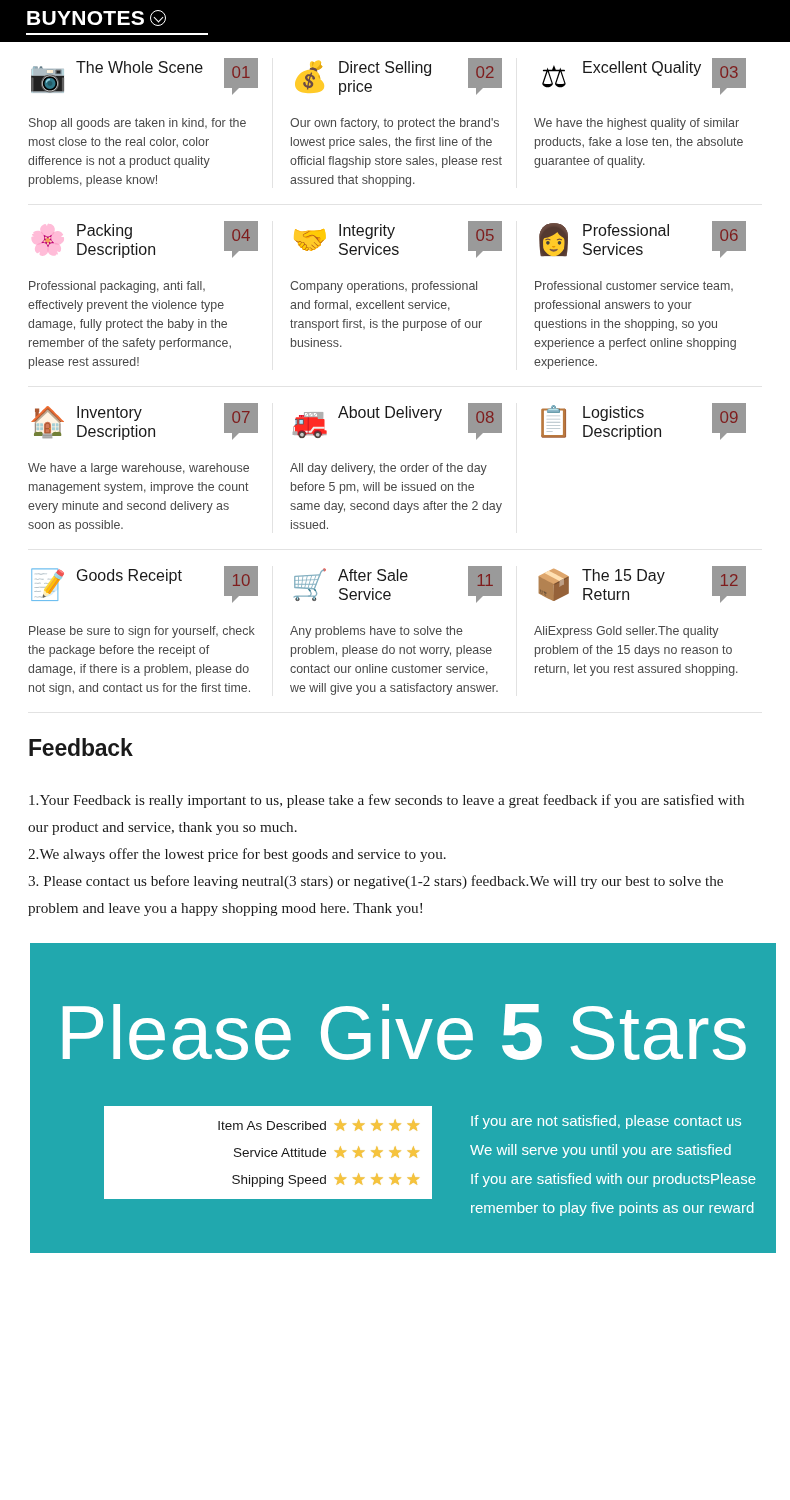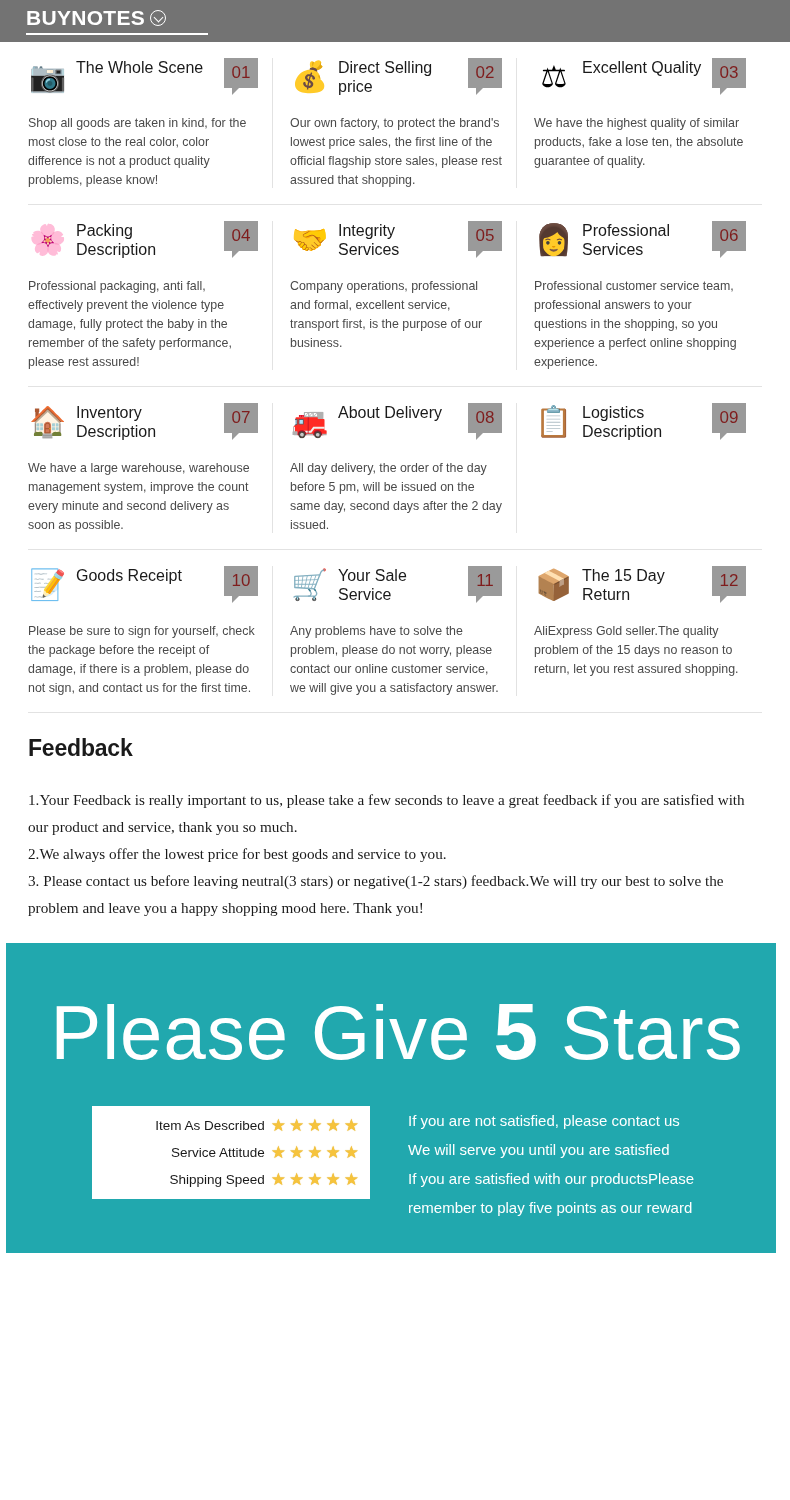--- a/index.html
+++ b/index.html
@@ -6,21 +6,21 @@
   html, body {
     width: 790px;
     background: #ffffff;
     font-family: "Liberation Sans", sans-serif;
   }
   body { width: 790px; height: 1500px; overflow: hidden; position: relative; }
 
   
   .header {
     height: 42px;
-    background: #737373;
+    background: #000000;
     display: flex;
     align-items: flex-start;
     padding: 6px 0 0 26px;
   }
   .brand-wrap { display: inline-block; }
   .brand-row { display: flex; align-items: center; gap: 5px; }
   .brand-text {
     color: #ffffff;
     font-size: 21px;
     font-weight: bold;
@@ -138,47 +138,46 @@
   }
   .feedback p {
     font-size: 15.2px;
     line-height: 27px;
     color: #1a1a1a;
     font-family: Liberation Serif, serif;
   }
 
   
   .stars-banner {
-    margin: 22px 14px 0 6px;
+    margin: 22px 14px 0 30px;
     background: #21a8ae;
     height: 310px;
     position: relative;
     padding-top: 46px;
-    padding-left: 12px;
   }
   .give-stars {
     text-align: center;
     color: #ffffff;
     font-size: 76px;
     line-height: 86px;
     font-weight: 300;
     letter-spacing: 1px;
   }
   .give-stars .big5 { font-weight: bold; font-size: 80px; }
 
   .banner-lower {
     display: flex;
     align-items: flex-start;
     padding: 30px 0 0 0;
   }
   .rating-box {
     background: #ffffff;
     margin-left: 74px;
     padding: 6px 10px 6px 10px;
-    width: 278px;
+    width: 328px;
   }
   .rating-row {
     display: flex;
     align-items: center;
     justify-content: flex-end;
     gap: 6px;
     height: 27px;
   }
   .rating-label {
     font-size: 13.5px;
@@ -302,21 +301,21 @@
       <div class="note-head">
         <span class="note-icon">📝</span>
         <span class="note-title">Goods Receipt</span>
         <span class="badge">10</span>
       </div>
       <div class="note-body">Please be sure to sign for yourself, check the package before the receipt of damage, if there is a problem, please do not sign, and contact us for the first time.</div>
     </div>
     <div class="note-card mid">
       <div class="note-head">
         <span class="note-icon">🛒</span>
-        <span class="note-title">Your Sale Service</span>
+        <span class="note-title">After Sale Service</span>
         <span class="badge">11</span>
       </div>
       <div class="note-body">Any problems have to solve the problem, please do not worry, please contact our online customer service, we will give you a satisfactory answer.</div>
     </div>
     <div class="note-card right">
       <div class="note-head">
         <span class="note-icon">📦</span>
         <span class="note-title">The 15 Day Return</span>
         <span class="badge">12</span>
       </div>

